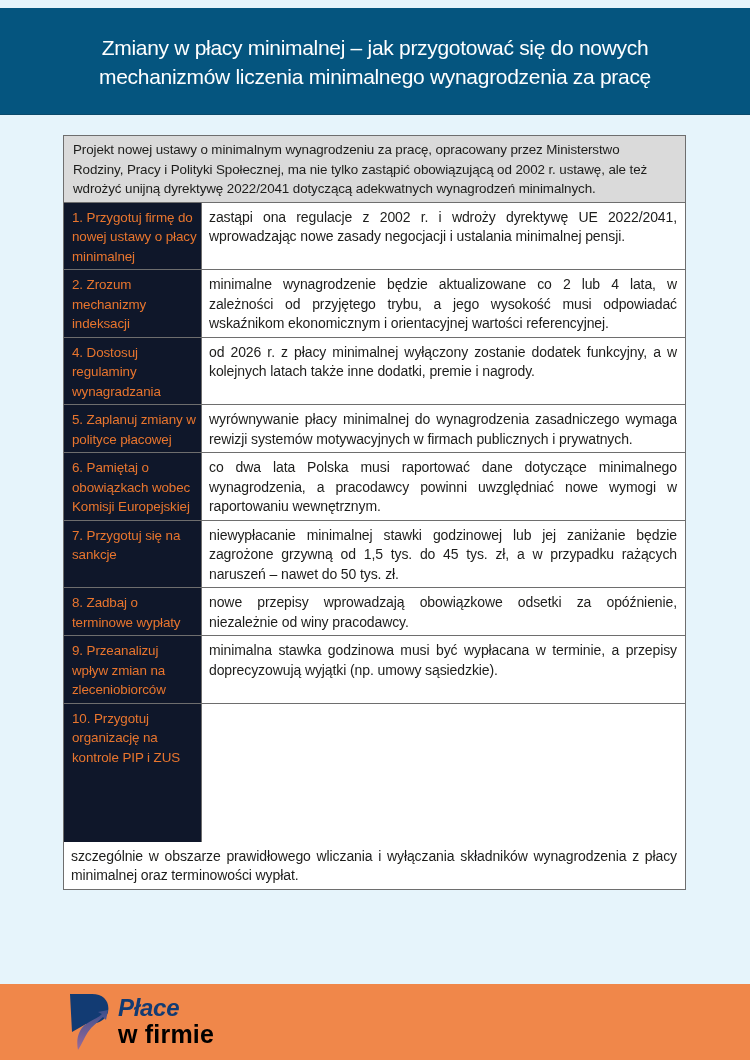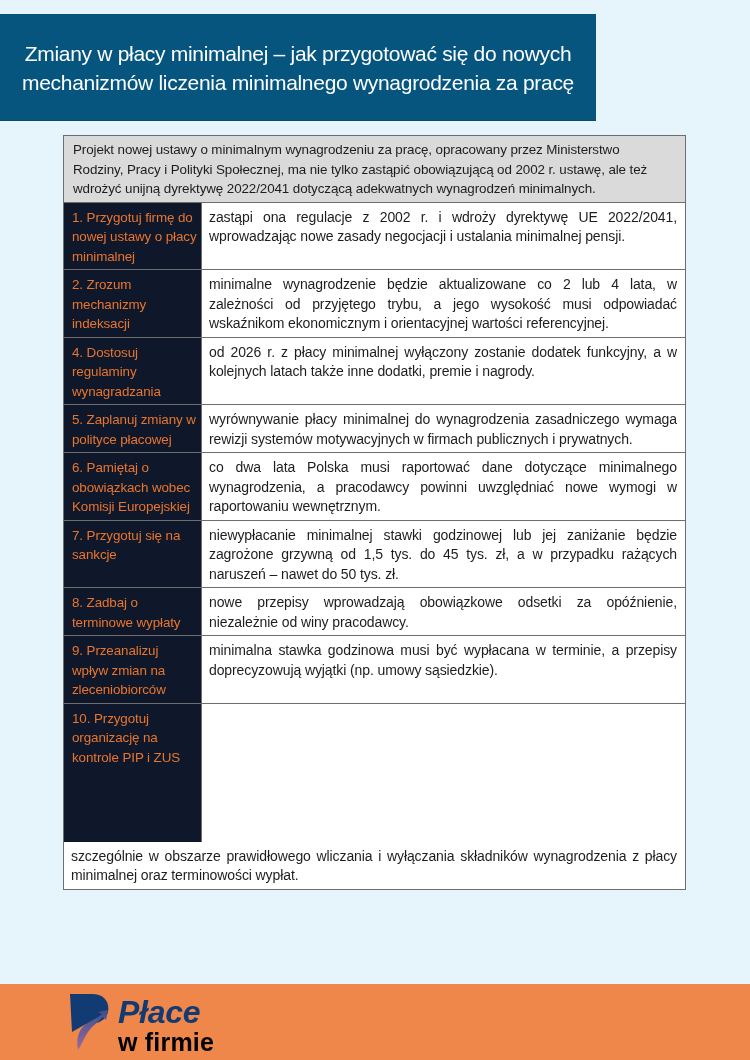--- a/index.html
+++ b/index.html
@@ -3,21 +3,21 @@
   <meta charset="utf-8">
   <style>
     * { box-sizing: border-box; margin: 0; padding: 0; }
     html, body {
       width: 750px; height: 1060px; overflow: hidden;
       background: #e6f4fb;
       font-family: "Liberation Sans", "DejaVu Sans", sans-serif;
       color: #1d1d1b;
     }
     .header {
-      position: absolute; left: 0; top: 14px; width: 596px; height: 107px;
+      position: absolute; left: 0; top: 8px; width: 750px; height: 107px;
       background: #05557f;
       display: flex; align-items: center; justify-content: center;
       border-bottom: 1px solid #0b4a6b;
     }
     .header h1 {
       color: #ffffff; font-weight: 400; font-size: 21px; line-height: 29px;
       text-align: center; letter-spacing: -0.3px; padding-top: 1px;
     }
     .table-wrap {
       position: absolute; left: 63px; top: 135px; width: 623px;
@@ -57,21 +57,21 @@
       background: #f0874a;
     }
     .logo {
       position: absolute; left: 68px; top: 8px; width: 170px; height: 62px;
       display: flex; align-items: flex-start;
     }
     .logo-mark { width: 42px; height: 58px; }
     .logo-text { margin-left: 8px; margin-top: 4px; line-height: 1; }
     .logo-text .l1 {
       display: block; color: #123b73; font-weight: 700; font-style: italic;
-      font-size: 32px; letter-spacing: -0.3px;
+      font-size: 24px; letter-spacing: -0.3px;
     }
     .logo-text .l2 {
       display: block; color: #000000; font-weight: 700;
       font-size: 25px; letter-spacing: 0.2px; margin-top: 2px;
     }
   </style>
 </head>
 <body>
 
 <div class="header">

